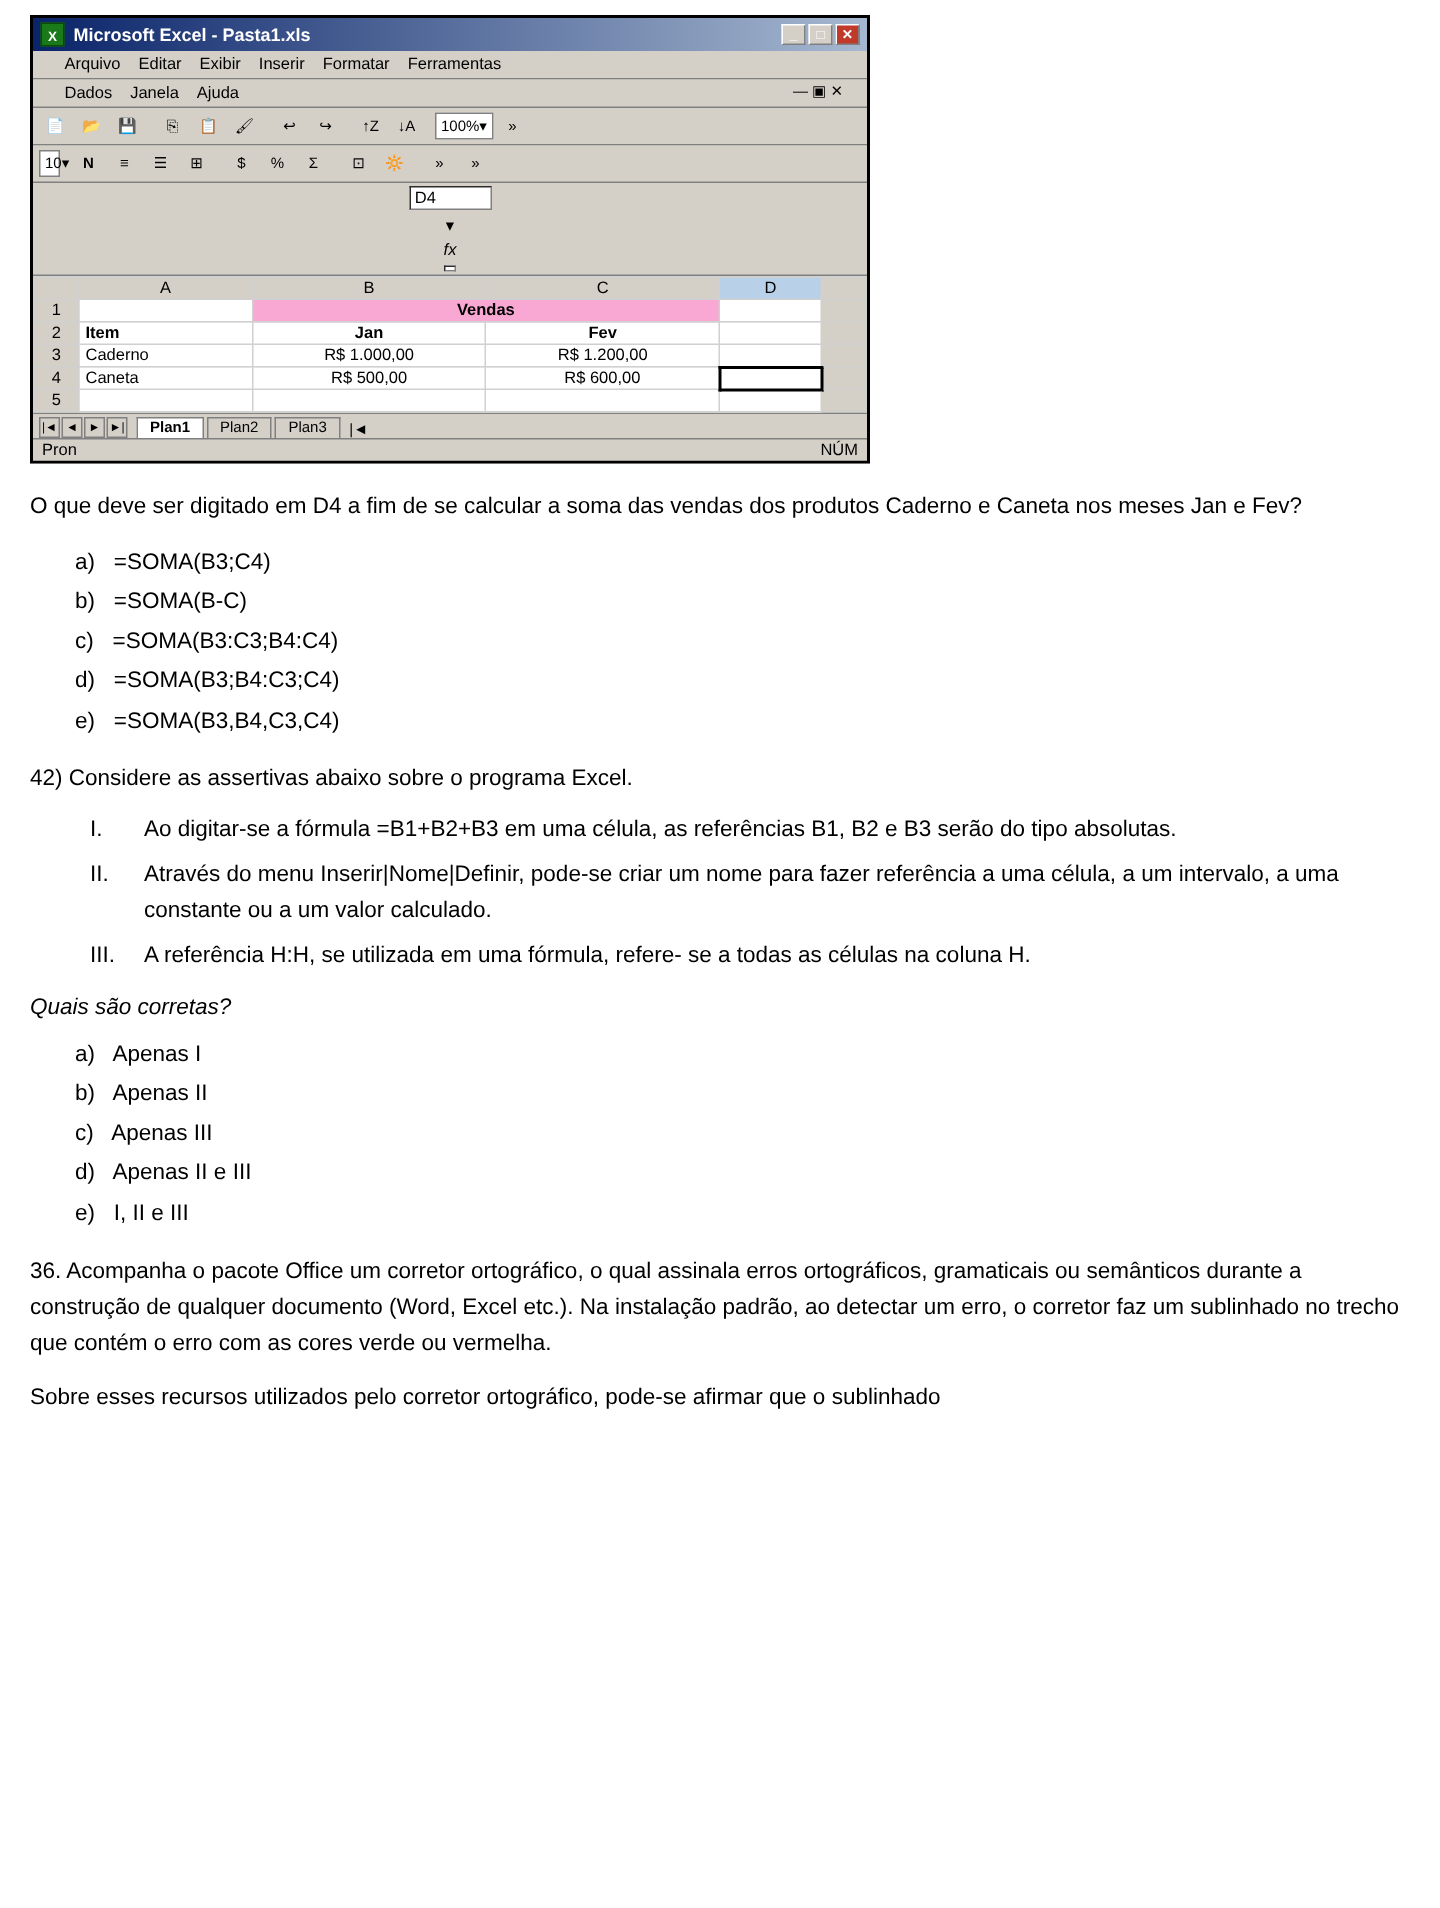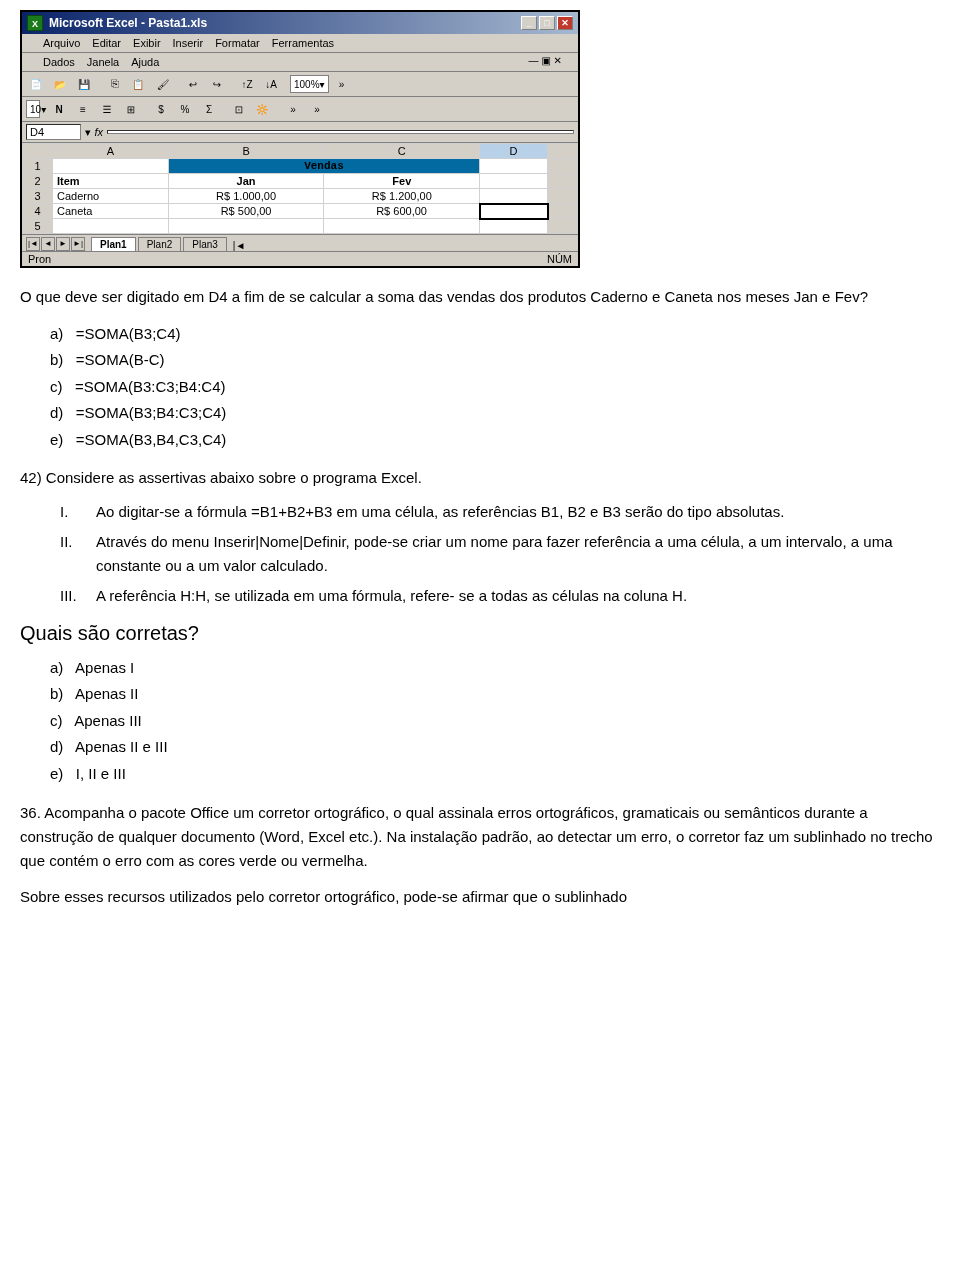--- a/index.html
+++ b/index.html
@@ -107,20 +107,21 @@
     }
 
     .formula-bar {
       background: #d4d0c8;
       padding: 2px 4px;
       display: flex;
       align-items: center;
       gap: 4px;
       border-bottom: 1px solid #808080;
       font-size: 11px;
+      flex-direction: column;
     }
     .name-box {
       width: 55px;
       border: 1px inset #808080;
       background: #fff;
       padding: 1px 3px;
       font-size: 11px;
     }
     .formula-input {
       flex: 1;
@@ -166,25 +167,24 @@
       font-size: 11px;
     }
     .cell {
       background: #fff;
       text-align: left;
       font-size: 11px;
     }
     .cell-center { text-align: center; }
     .cell-bold { font-weight: bold; }
     .cell-merge {
-      background: #0369a1;
+      background: #f9a8d4;
       text-align: center;
       font-weight: bold;
       font-size: 11px;
-      font-family: Liberation Mono, monospace;
     }
     .cell-selected {
       background: #fff;
       border: 2px solid #000 !important;
     }
     .col-d-header {
       background: #b8d0e8;
       color: #000;
     }
 
@@ -265,22 +265,23 @@
       line-height: 1.6;
       margin-bottom: 6px;
       display: flex;
       gap: 8px;
     }
     .roman-num {
       min-width: 28px;
       font-weight: normal;
     }
     .quais-text {
-      font-size: 20px;
+      font-size: 15px;
       margin-bottom: 12px;
+      font-style: italic;
     }
     .q36-text {
       font-size: 15px;
       line-height: 1.6;
       margin-bottom: 12px;
     }
     .q36-sub {
       font-size: 15px;
       line-height: 1.6;
       margin-bottom: 6px;

